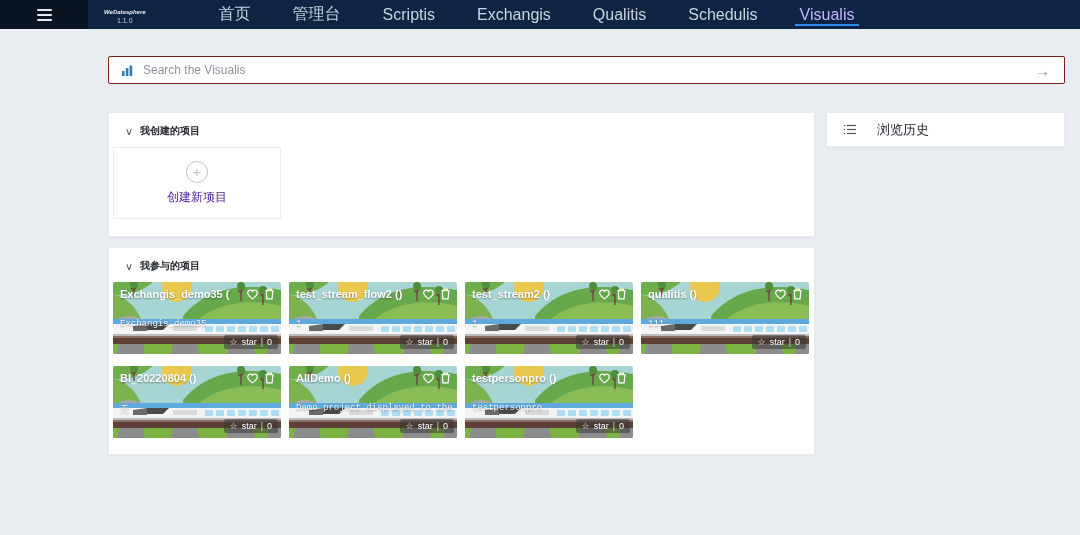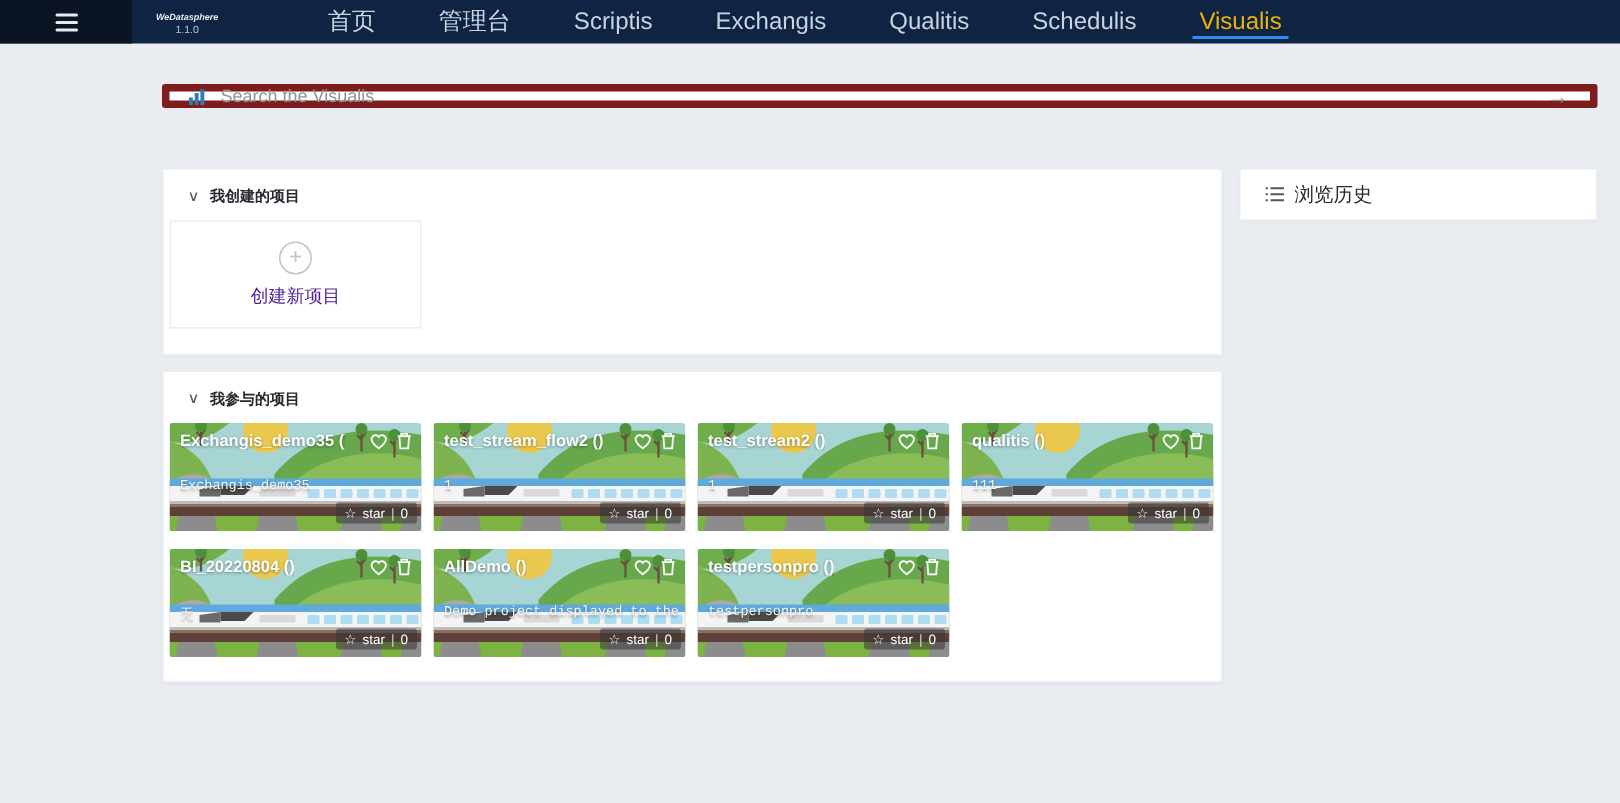--- a/index.html
+++ b/index.html
@@ -20,27 +20,27 @@
   .hamburger span { width:15px; height:2px; background:#e6ebf1; border-radius:1px; }
   .logo { display:flex; align-items:flex-start; margin-left:13px; color:#fff; cursor:pointer; }
   .logo-main { font-size:15px; font-weight:bold; font-style:italic; letter-spacing:.2px; line-height:29px; }
   .logo-sup { display:flex; flex-direction:column; align-items:center; margin-left:3px; margin-top:4px; }
   .logo-sup .sup { font-size:6px; font-weight:bold; font-style:italic; color:#e8edf3; line-height:7px; }
   .logo-sup .ver { font-size:7px; color:#c2cbd6; line-height:9px; }
   .nav-items { display:flex; height:100%; margin-left:52px; }
   .nav-item { position:relative; height:100%; padding:0 21px; display:flex;
               align-items:center; cursor:pointer; }
   .nav-item .nav-label { font-size:16px; color:#c9d4e0; }
-  .nav-item.active .nav-label { color:#eab308; }
+  .nav-item.active .nav-label { color:#c4b5fd; }
   .nav-item.active::after { content:""; position:absolute; left:16px; right:16px;
               bottom:3px; height:2px; background:#2d8cf0; }
 
   
-  .search-box { position:absolute; left:108px; top:56px; width:957px; height:16px;
-                background:#fff; border:5px solid #7f1d1d; border-radius:2px;
+  .search-box { position:absolute; left:108px; top:56px; width:957px; height:28px;
+                background:#fff; border:1px solid #7f1d1d; border-radius:2px;
                 display:flex; align-items:center; }
   .search-chart-icon { margin-left:12px; display:flex; align-items:flex-end; }
   .search-input { flex:1; border:none; outline:none; background:transparent;
                   font-size:12px; color:#333; padding-left:10px;
                   font-family:"Liberation Sans", sans-serif; }
   .search-input::placeholder { color:#8d949c; }
   .search-arrow { margin-right:14px; color:#8a9099; font-size:15px; cursor:pointer; line-height:1; }
 
   
   .panel { position:absolute; background:#fff; border:1px solid #e9ebef;
@@ -77,21 +77,21 @@
   .card-badge { position:absolute; right:3px; bottom:5px; height:14px;
                 background:rgba(55,55,55,.55); border-radius:2px; display:flex;
                 align-items:center; gap:4px; padding:0 6px; color:#fff; font-size:9px; }
   .badge-star { font-size:9px; line-height:1; cursor:pointer; }
   .badge-sep { color:rgba(255,255,255,.75); }
 
   
   .history-panel { position:absolute; left:826px; top:112px; width:239px; height:35px;
                    background:#fff; border:1px solid #e9ebef;
                    box-shadow:0 1px 2px rgba(31,45,61,.06);
-                   display:flex; align-items:center; gap:7px; padding-left:16px; }
+                   display:flex; align-items:center; gap:21px; padding-left:16px; }
   .history-title { font-size:13px; color:#252930; }
 </style>
 </head>
 <body>
 
 <header class="navbar">
   <div class="hamburger">
     <span></span>
       <span></span>
       <span></span>

